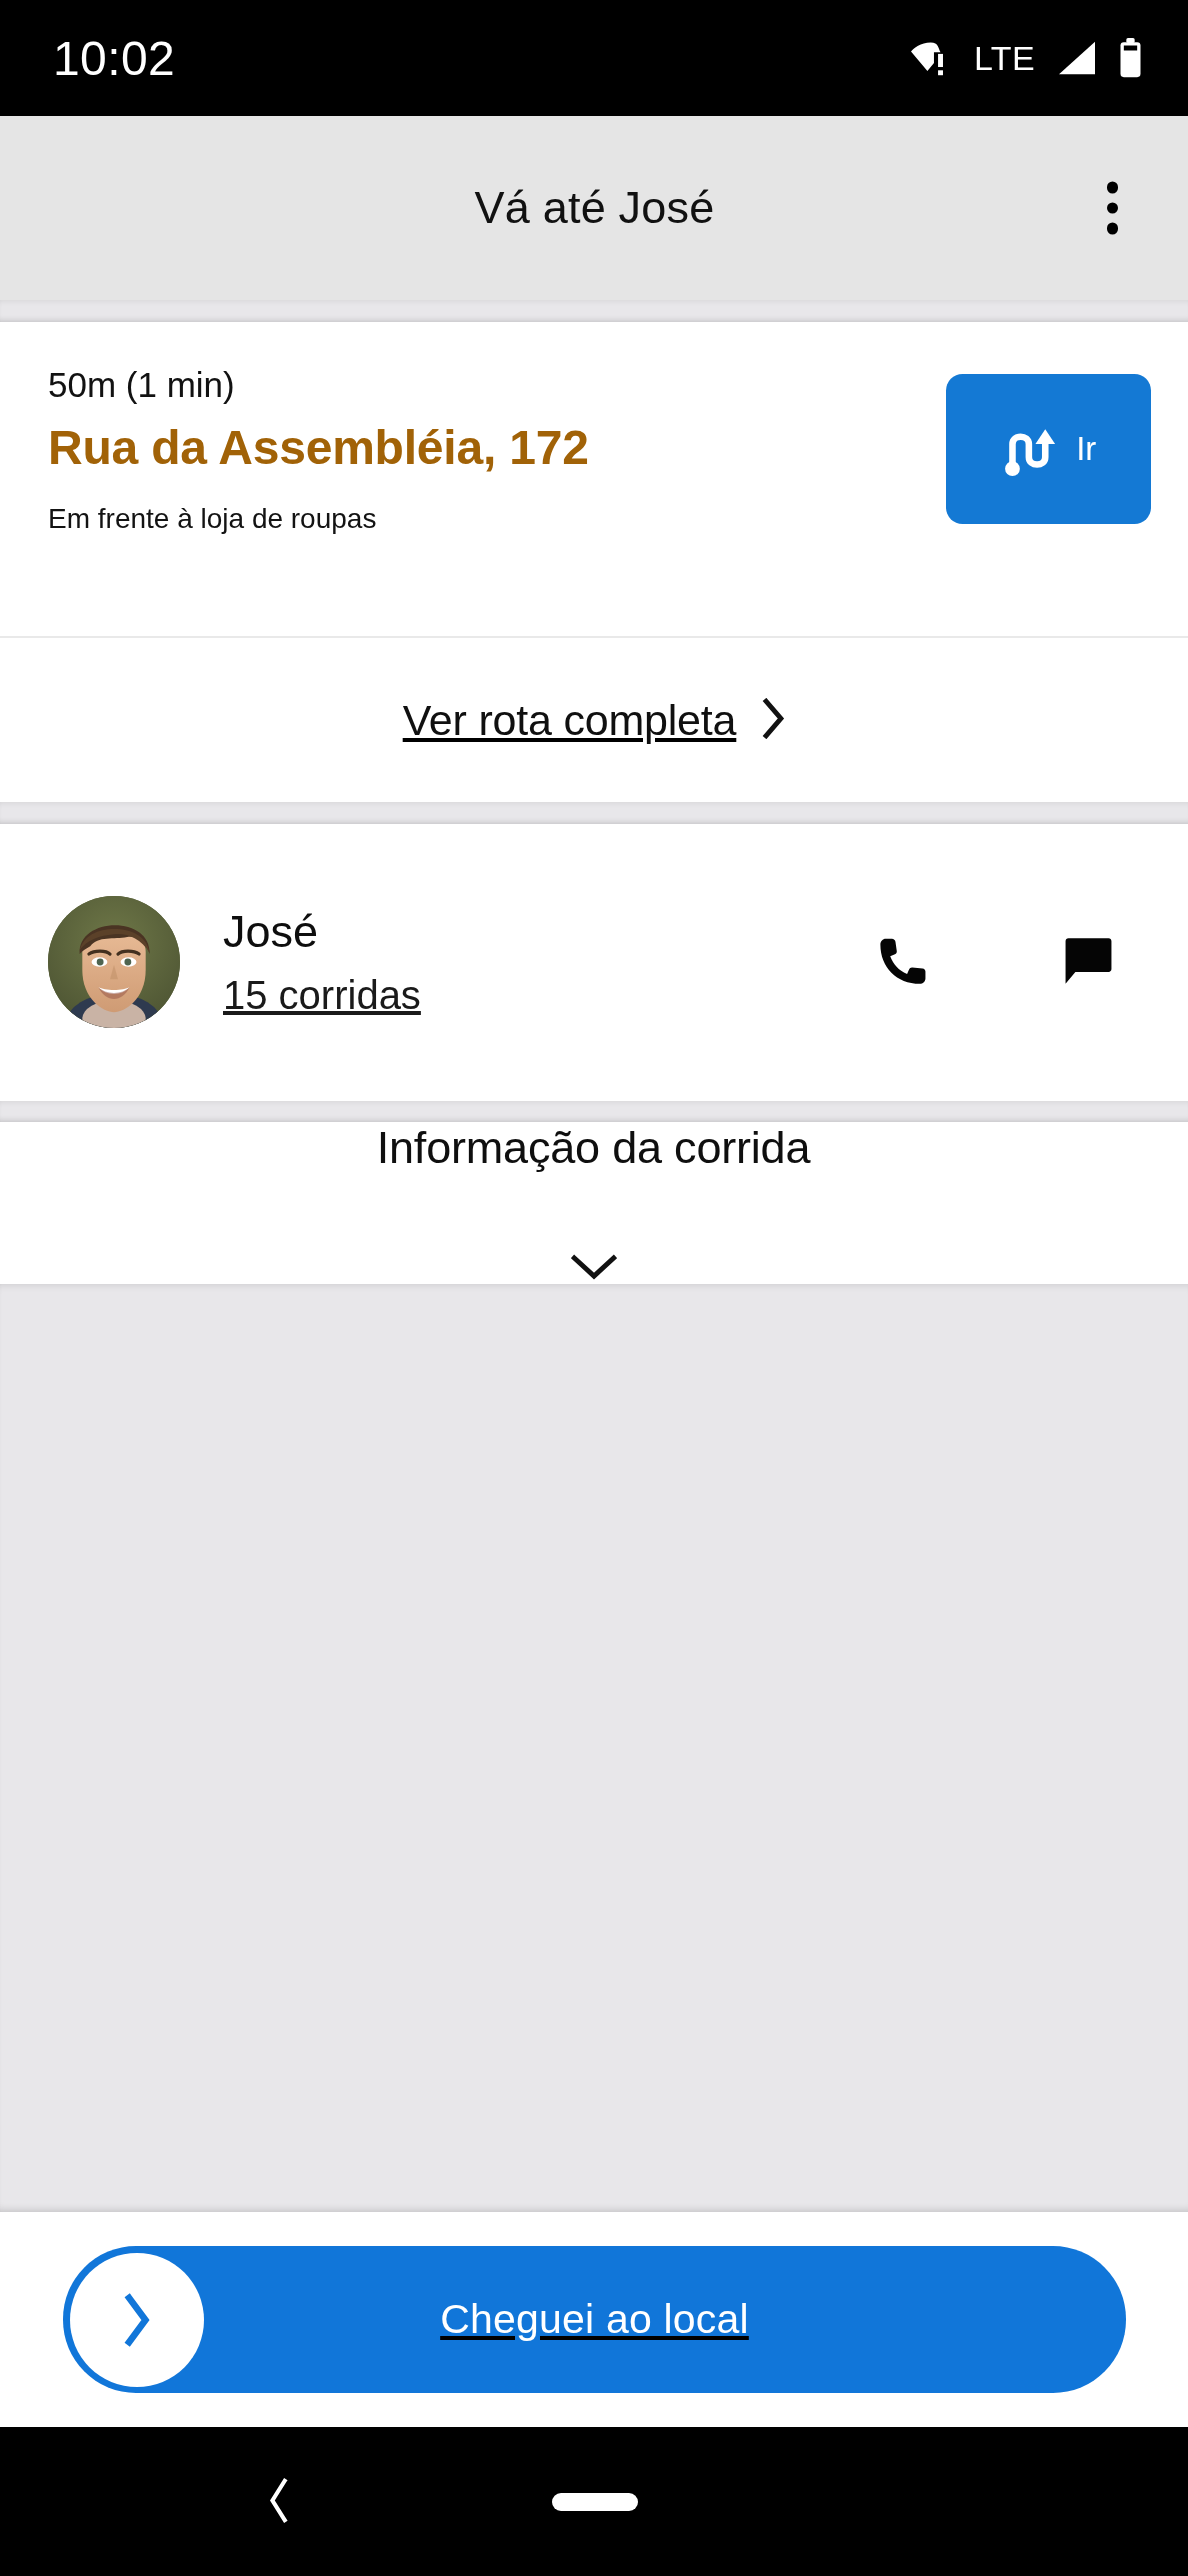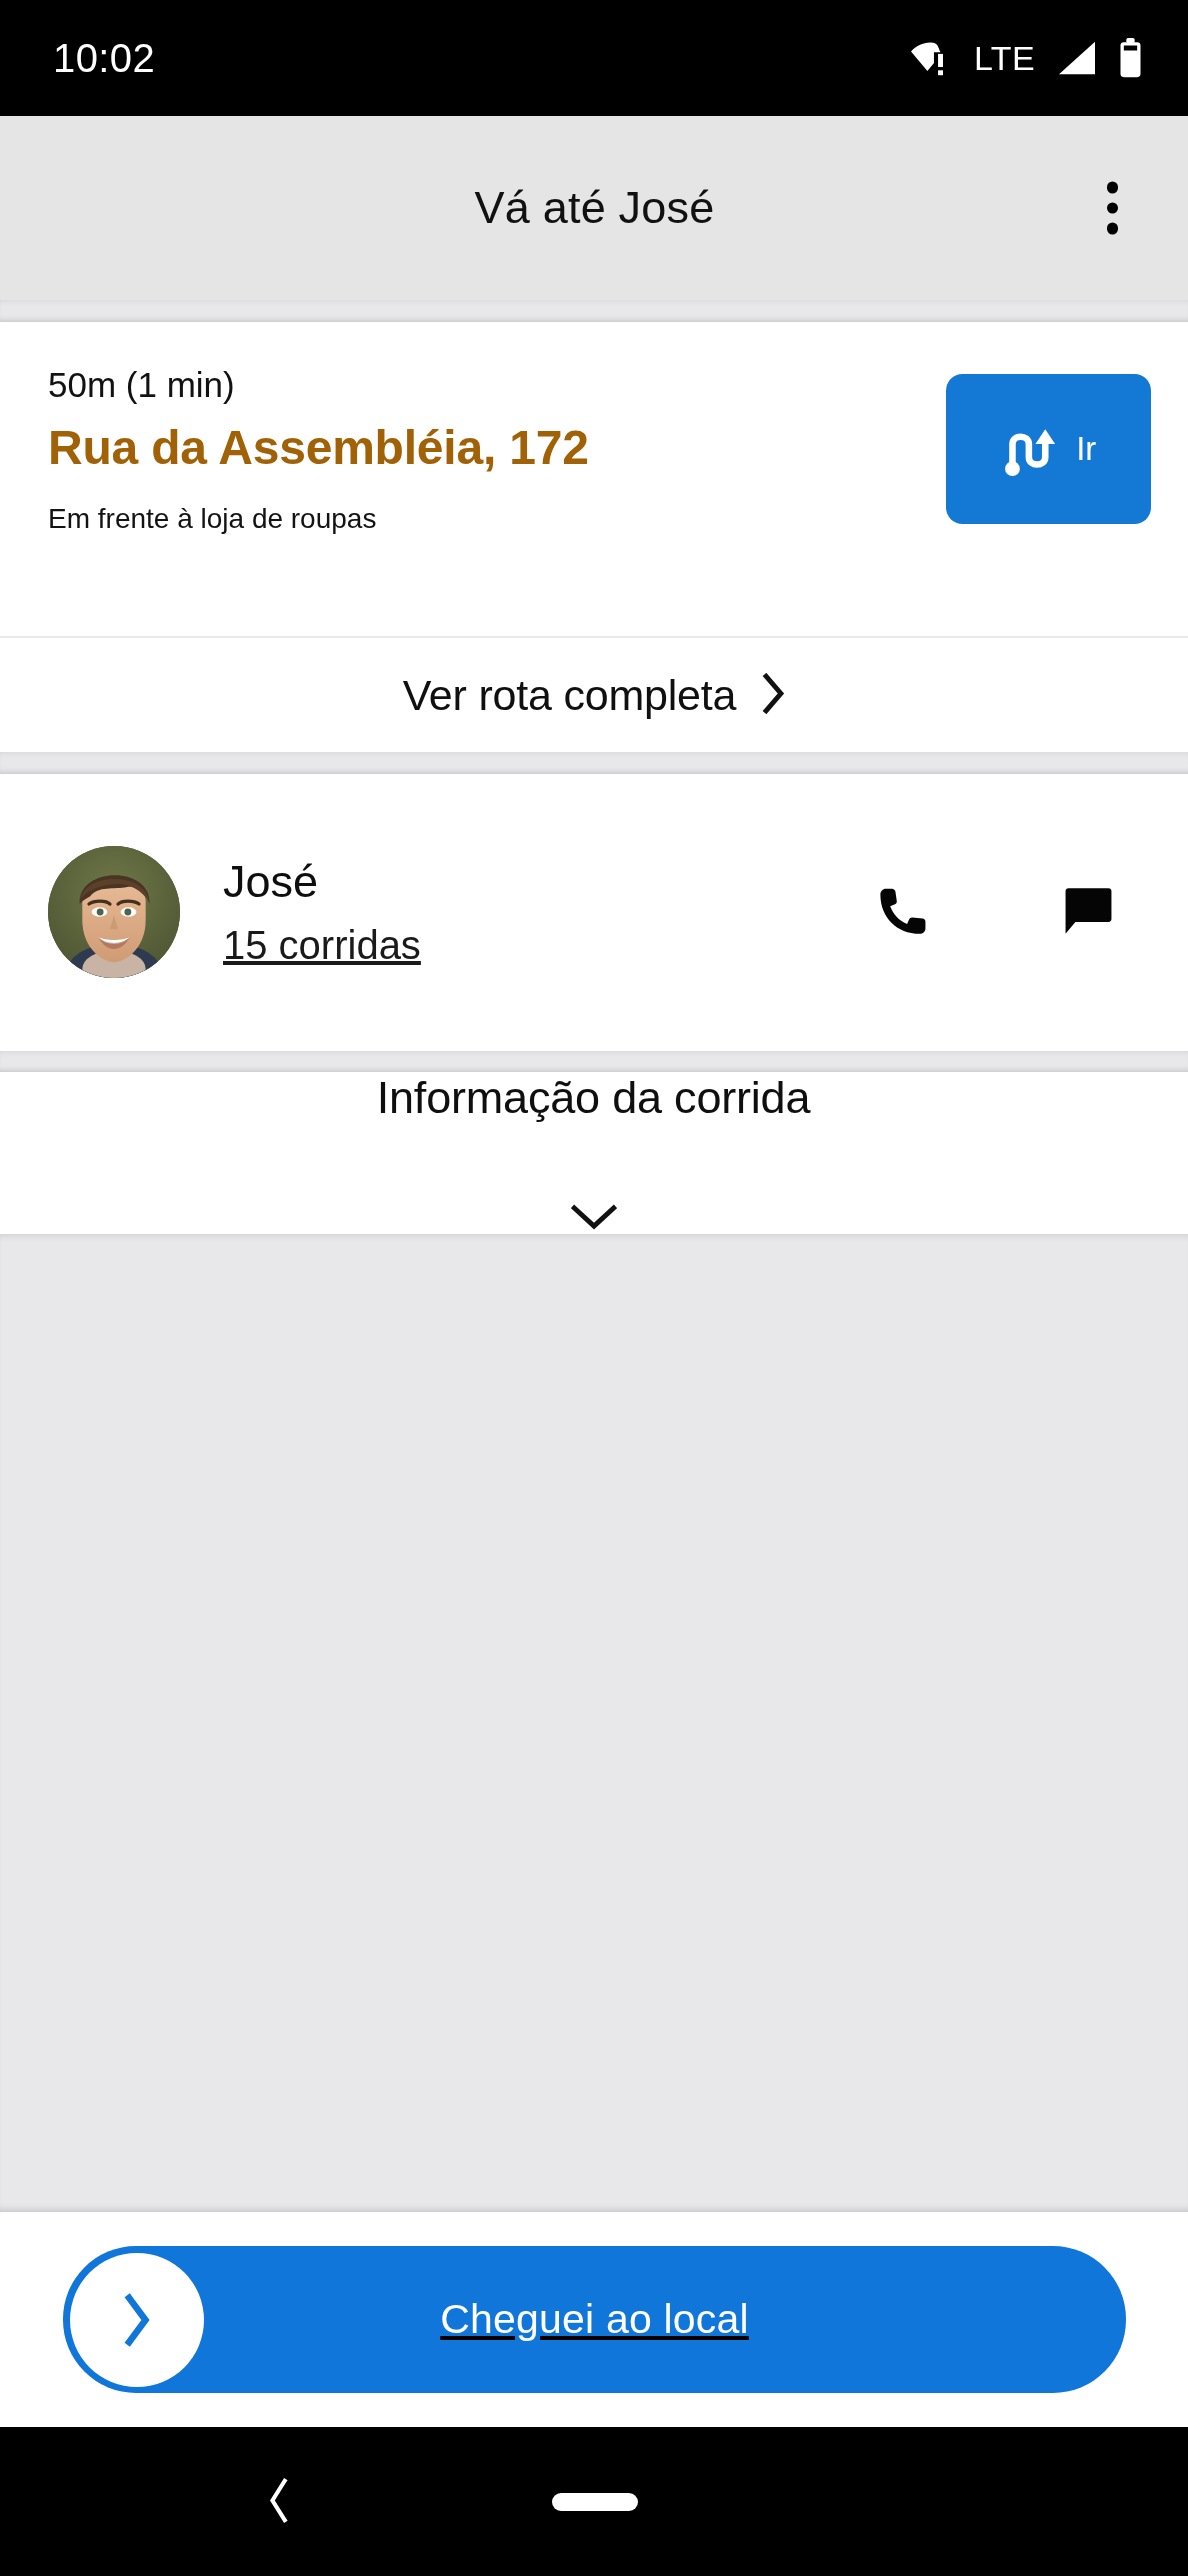--- a/index.html
+++ b/index.html
@@ -23,21 +23,21 @@
     height:116px;
     background:#000000;
     display:flex;
     align-items:center;
     justify-content:space-between;
     padding:0 46px 0 53px;
     flex:0 0 auto;
   }
   .status-time {
     color:#ffffff;
-    font-size:40px;
+    font-size:48px;
     letter-spacing:0.4px;
   }
   .status-icons {
     display:flex;
     align-items:center;
     gap:21.5px;
   }
   .status-icons svg { display:block; }
 
   
@@ -133,26 +133,27 @@
   }
   .ir-btn svg { display:block; }
 
   .hairline {
     height:2.5px;
     background:#e9e9e9;
   }
 
   
   .route-row {
-    height:114px;
+    height:164px;
     display:flex;
     align-items:center;
     justify-content:center;
     gap:25px;
     cursor:pointer;
+    text-decoration:underline;
   }
   .route-row .route-label {
     font-size:43px;
     color:#101010;
     letter-spacing:-0.2px;
   }
   .route-row .chev { display:block; }
 
   
   .person-block {

